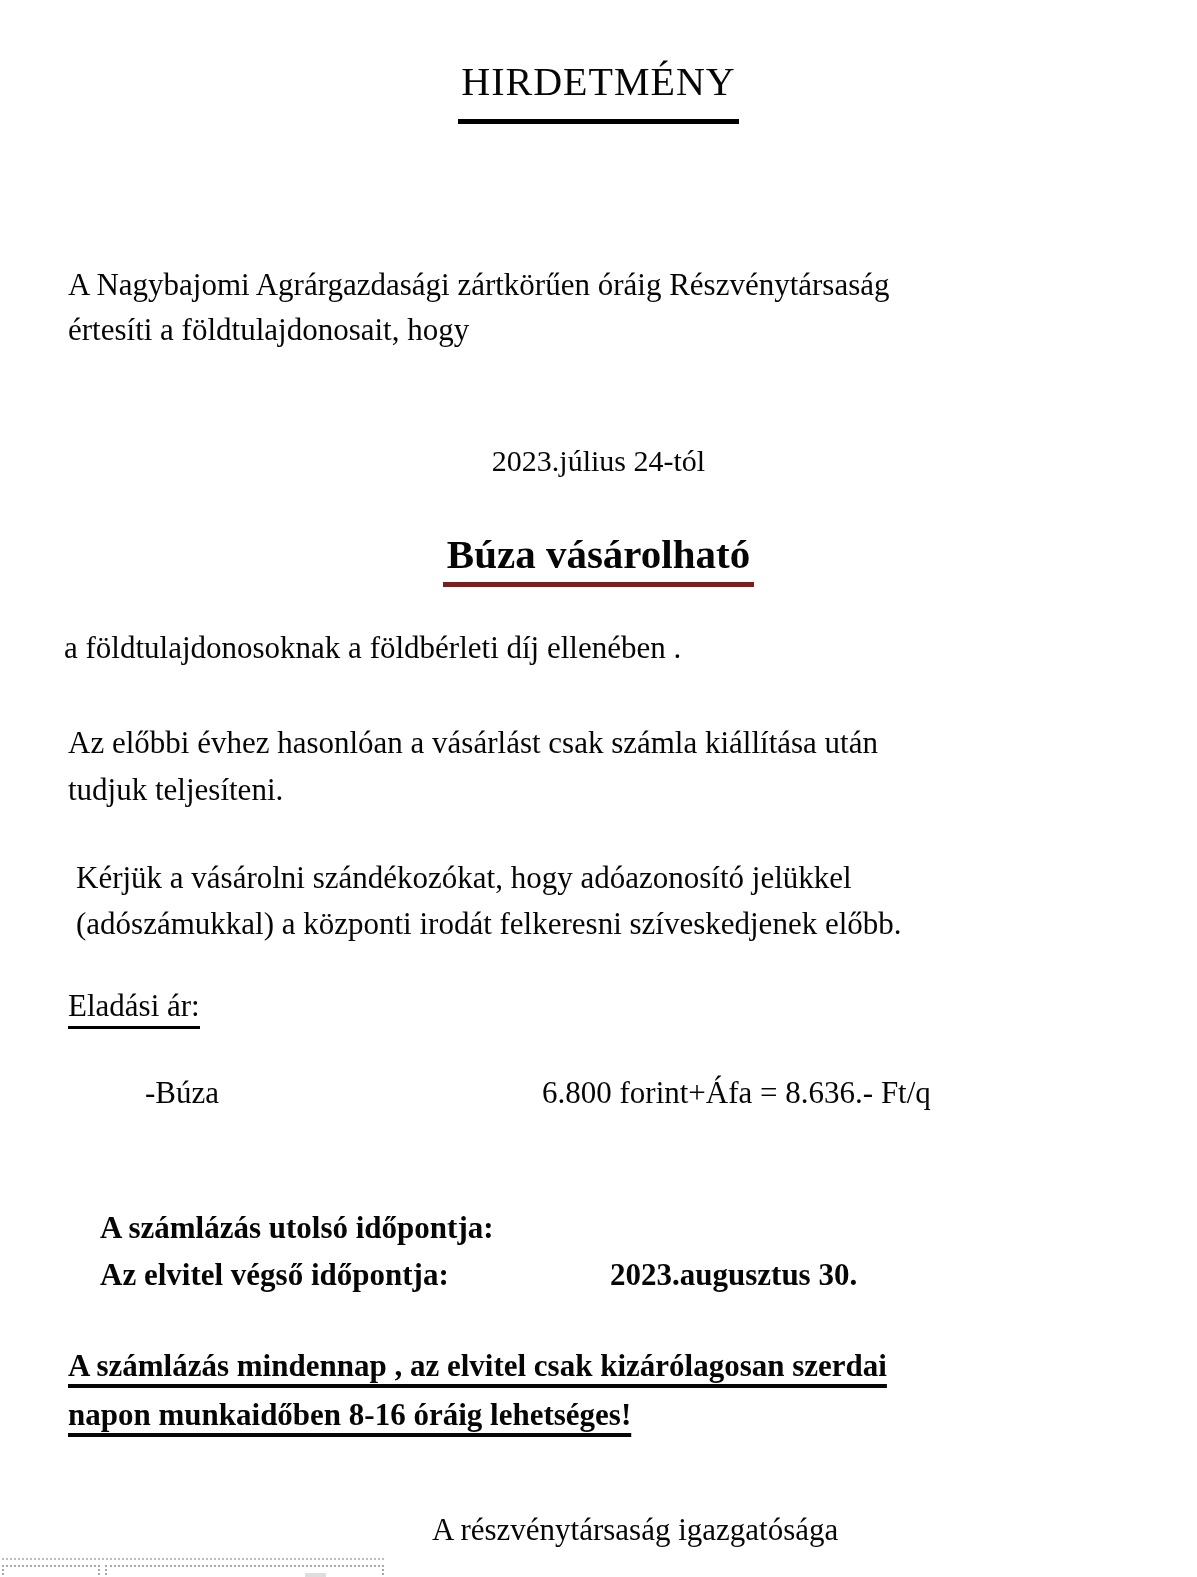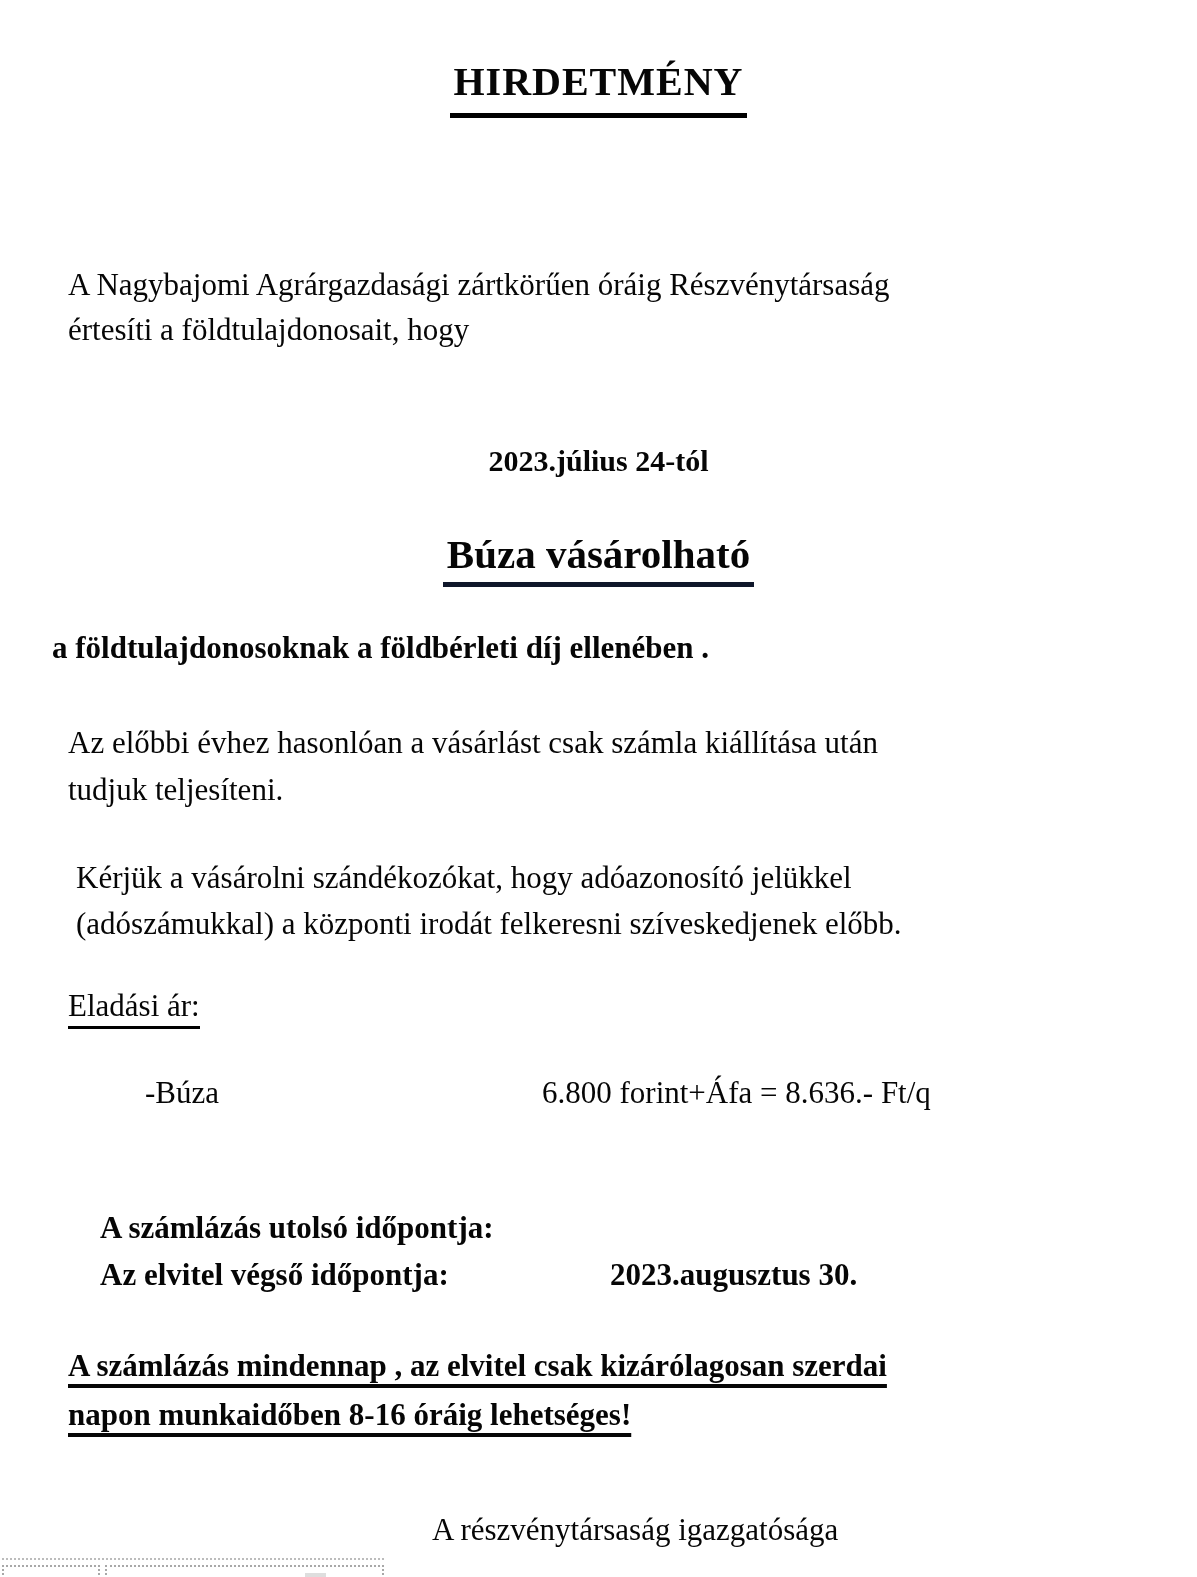--- a/index.html
+++ b/index.html
@@ -23,41 +23,41 @@
     position: absolute;
     white-space: pre-line;
     font-size: 31px;
   }
   .bold { font-weight: normal; }
 
   .title-wrap { top: 58px; }
   .title {
     display: inline-block;
     font-size: 40px;
-    font-weight: bold;
+    font-weight: normal;
     letter-spacing: 1px;
     border-bottom: 5px solid #000;
-    padding: 0 3px 8px 3px;
+    padding: 0 3px 14px 3px;
   }
 
   .intro { top: 262px; left: 68px; width: 1095px; line-height: 45px; }
 
   .date-wrap { top: 444px; }
-  .effective-date { font-size: 30px; font-weight: bold; }
+  .effective-date { font-size: 30px; font-weight: normal; }
 
   .subject-wrap { top: 530px; }
   .subject {
     display: inline-block;
     font-size: 41px;
     font-weight: bold;
-    border-bottom: 5px solid #0f172a;
+    border-bottom: 5px solid #7f1d1d;
     padding: 0 4px 4px 4px;
   }
 
-  .condition { top: 630px; left: 52px; font-weight: bold; }
+  .condition { top: 630px; left: 64px; }
 
   .invoice-rule { top: 719px; left: 68px; width: 1105px; line-height: 47px; }
 
   .tax-request { top: 855px; left: 76px; width: 1105px; line-height: 46px; }
 
   .price-heading-wrap { position: absolute; top: 988px; left: 68px; }
   .underline-thin {
     display: inline-block;
     font-size: 31px;
     border-bottom: 3px solid #000;

